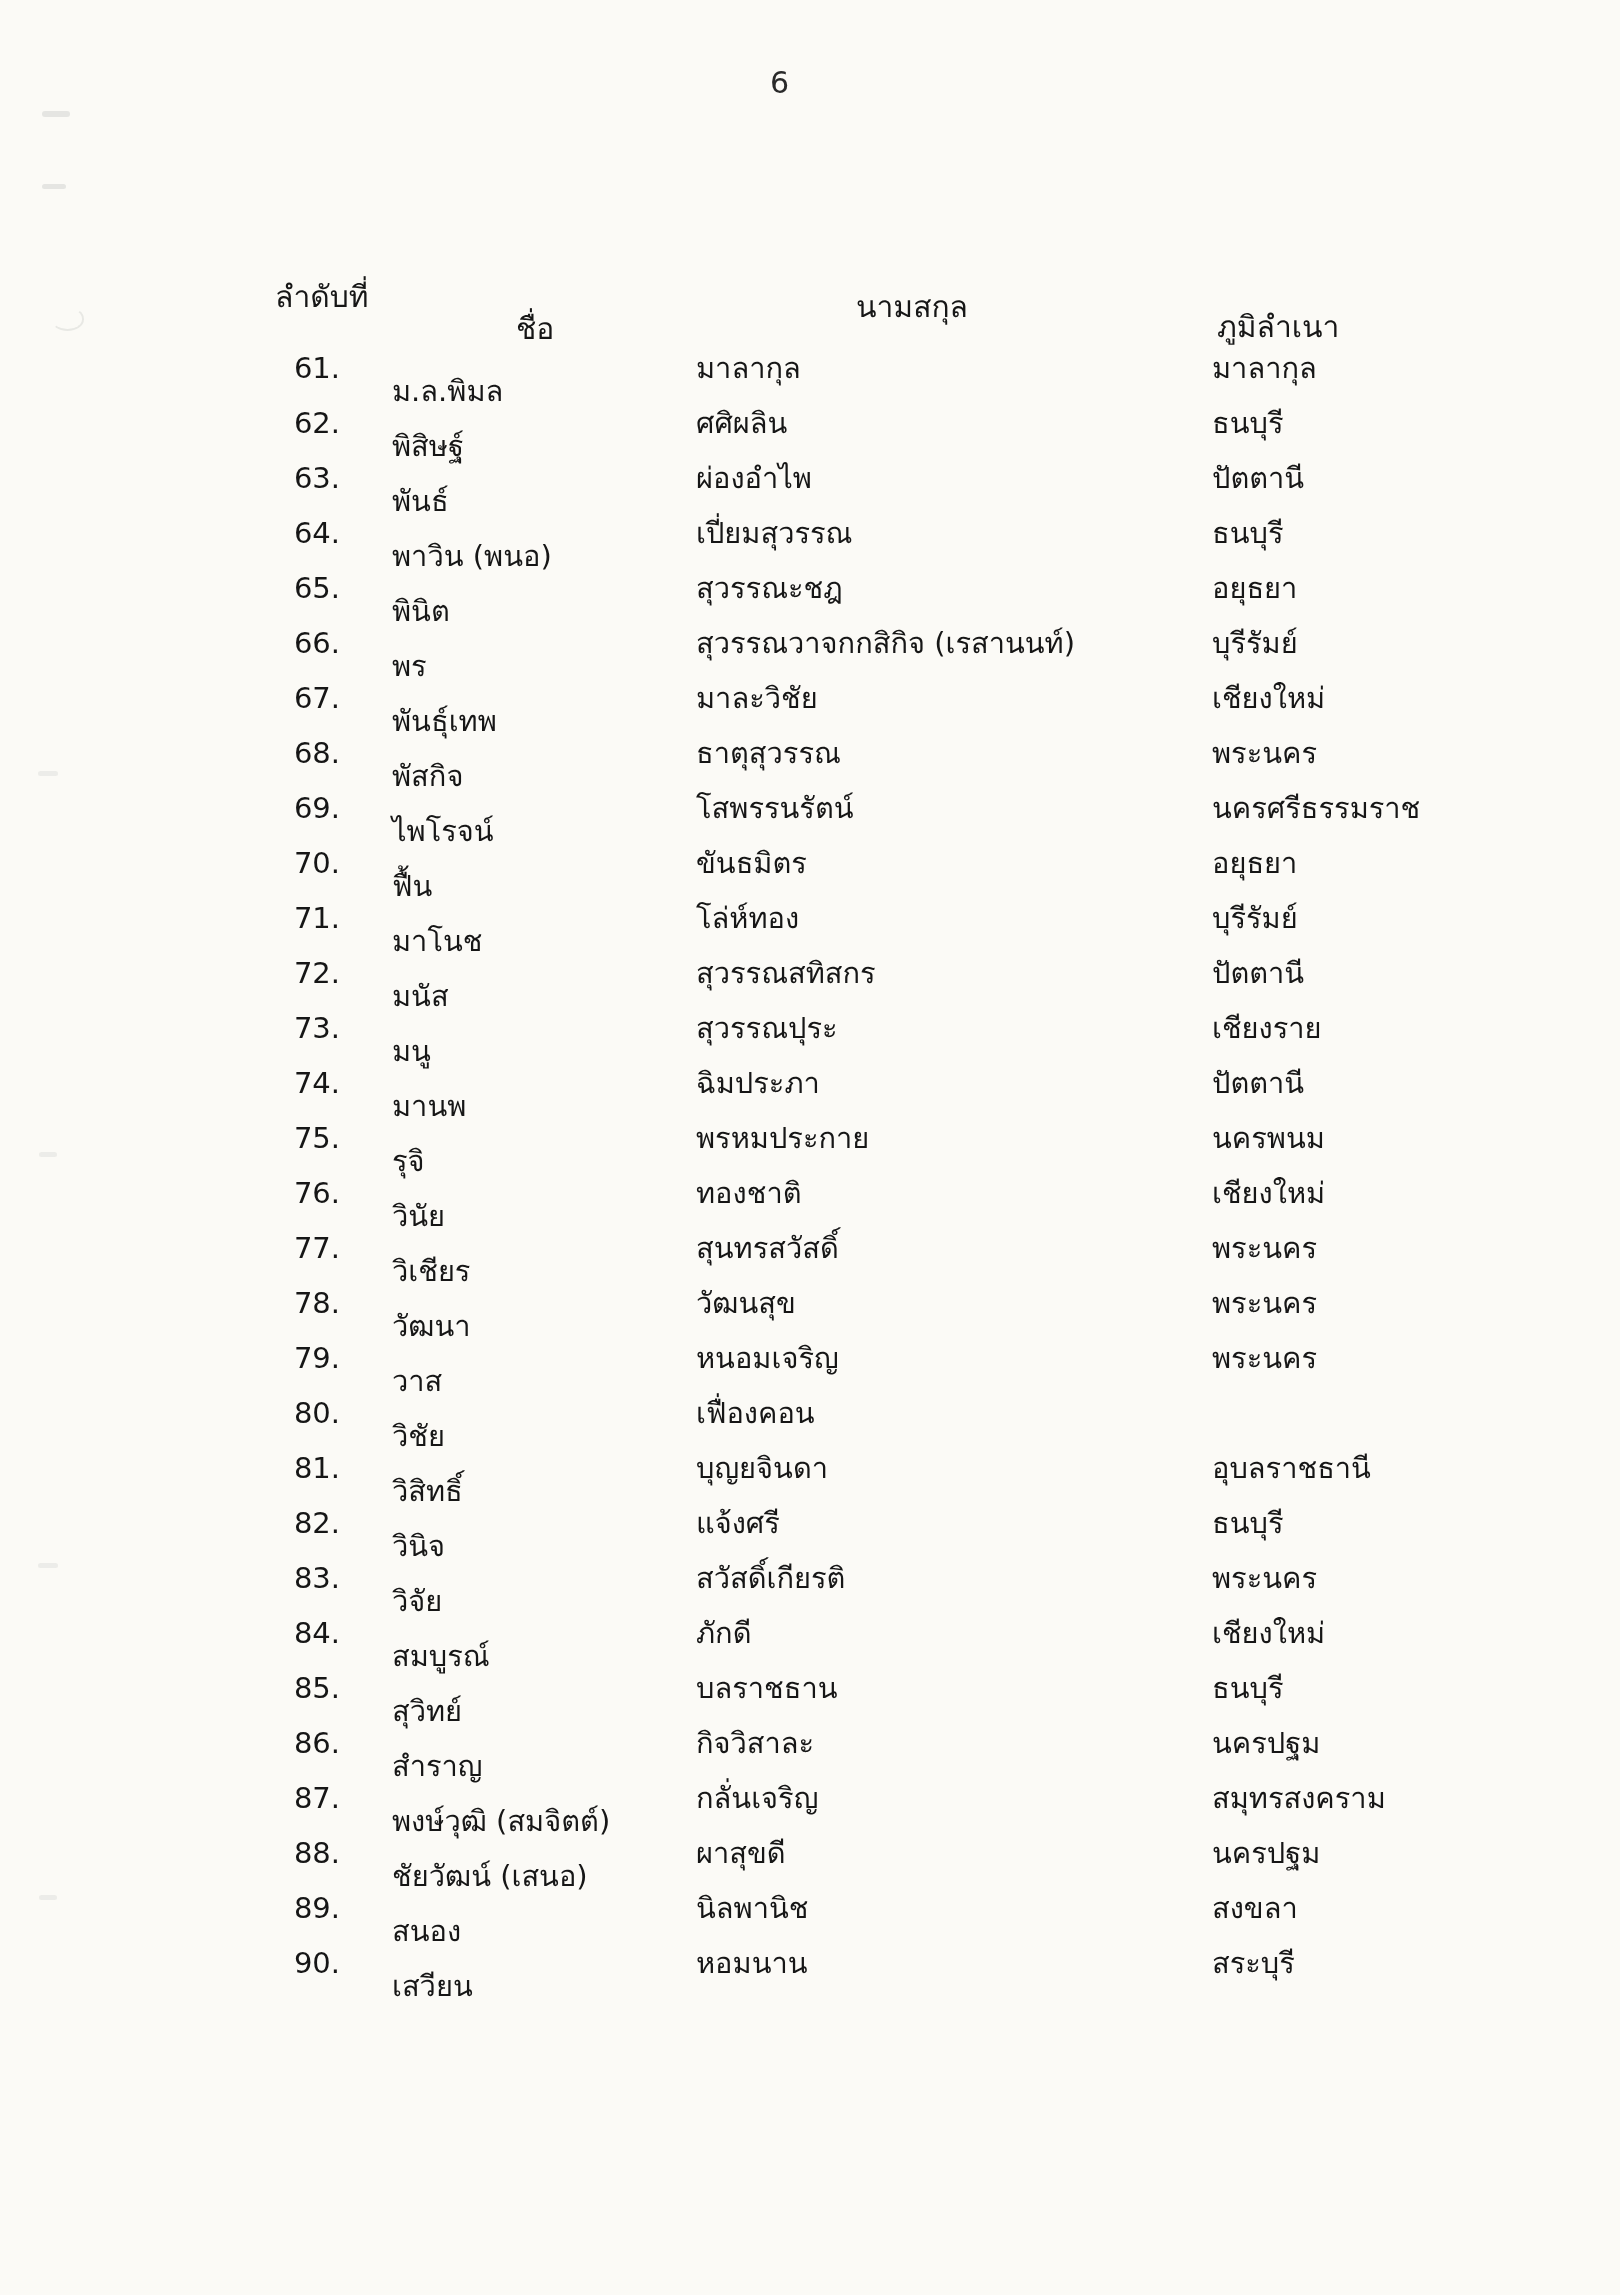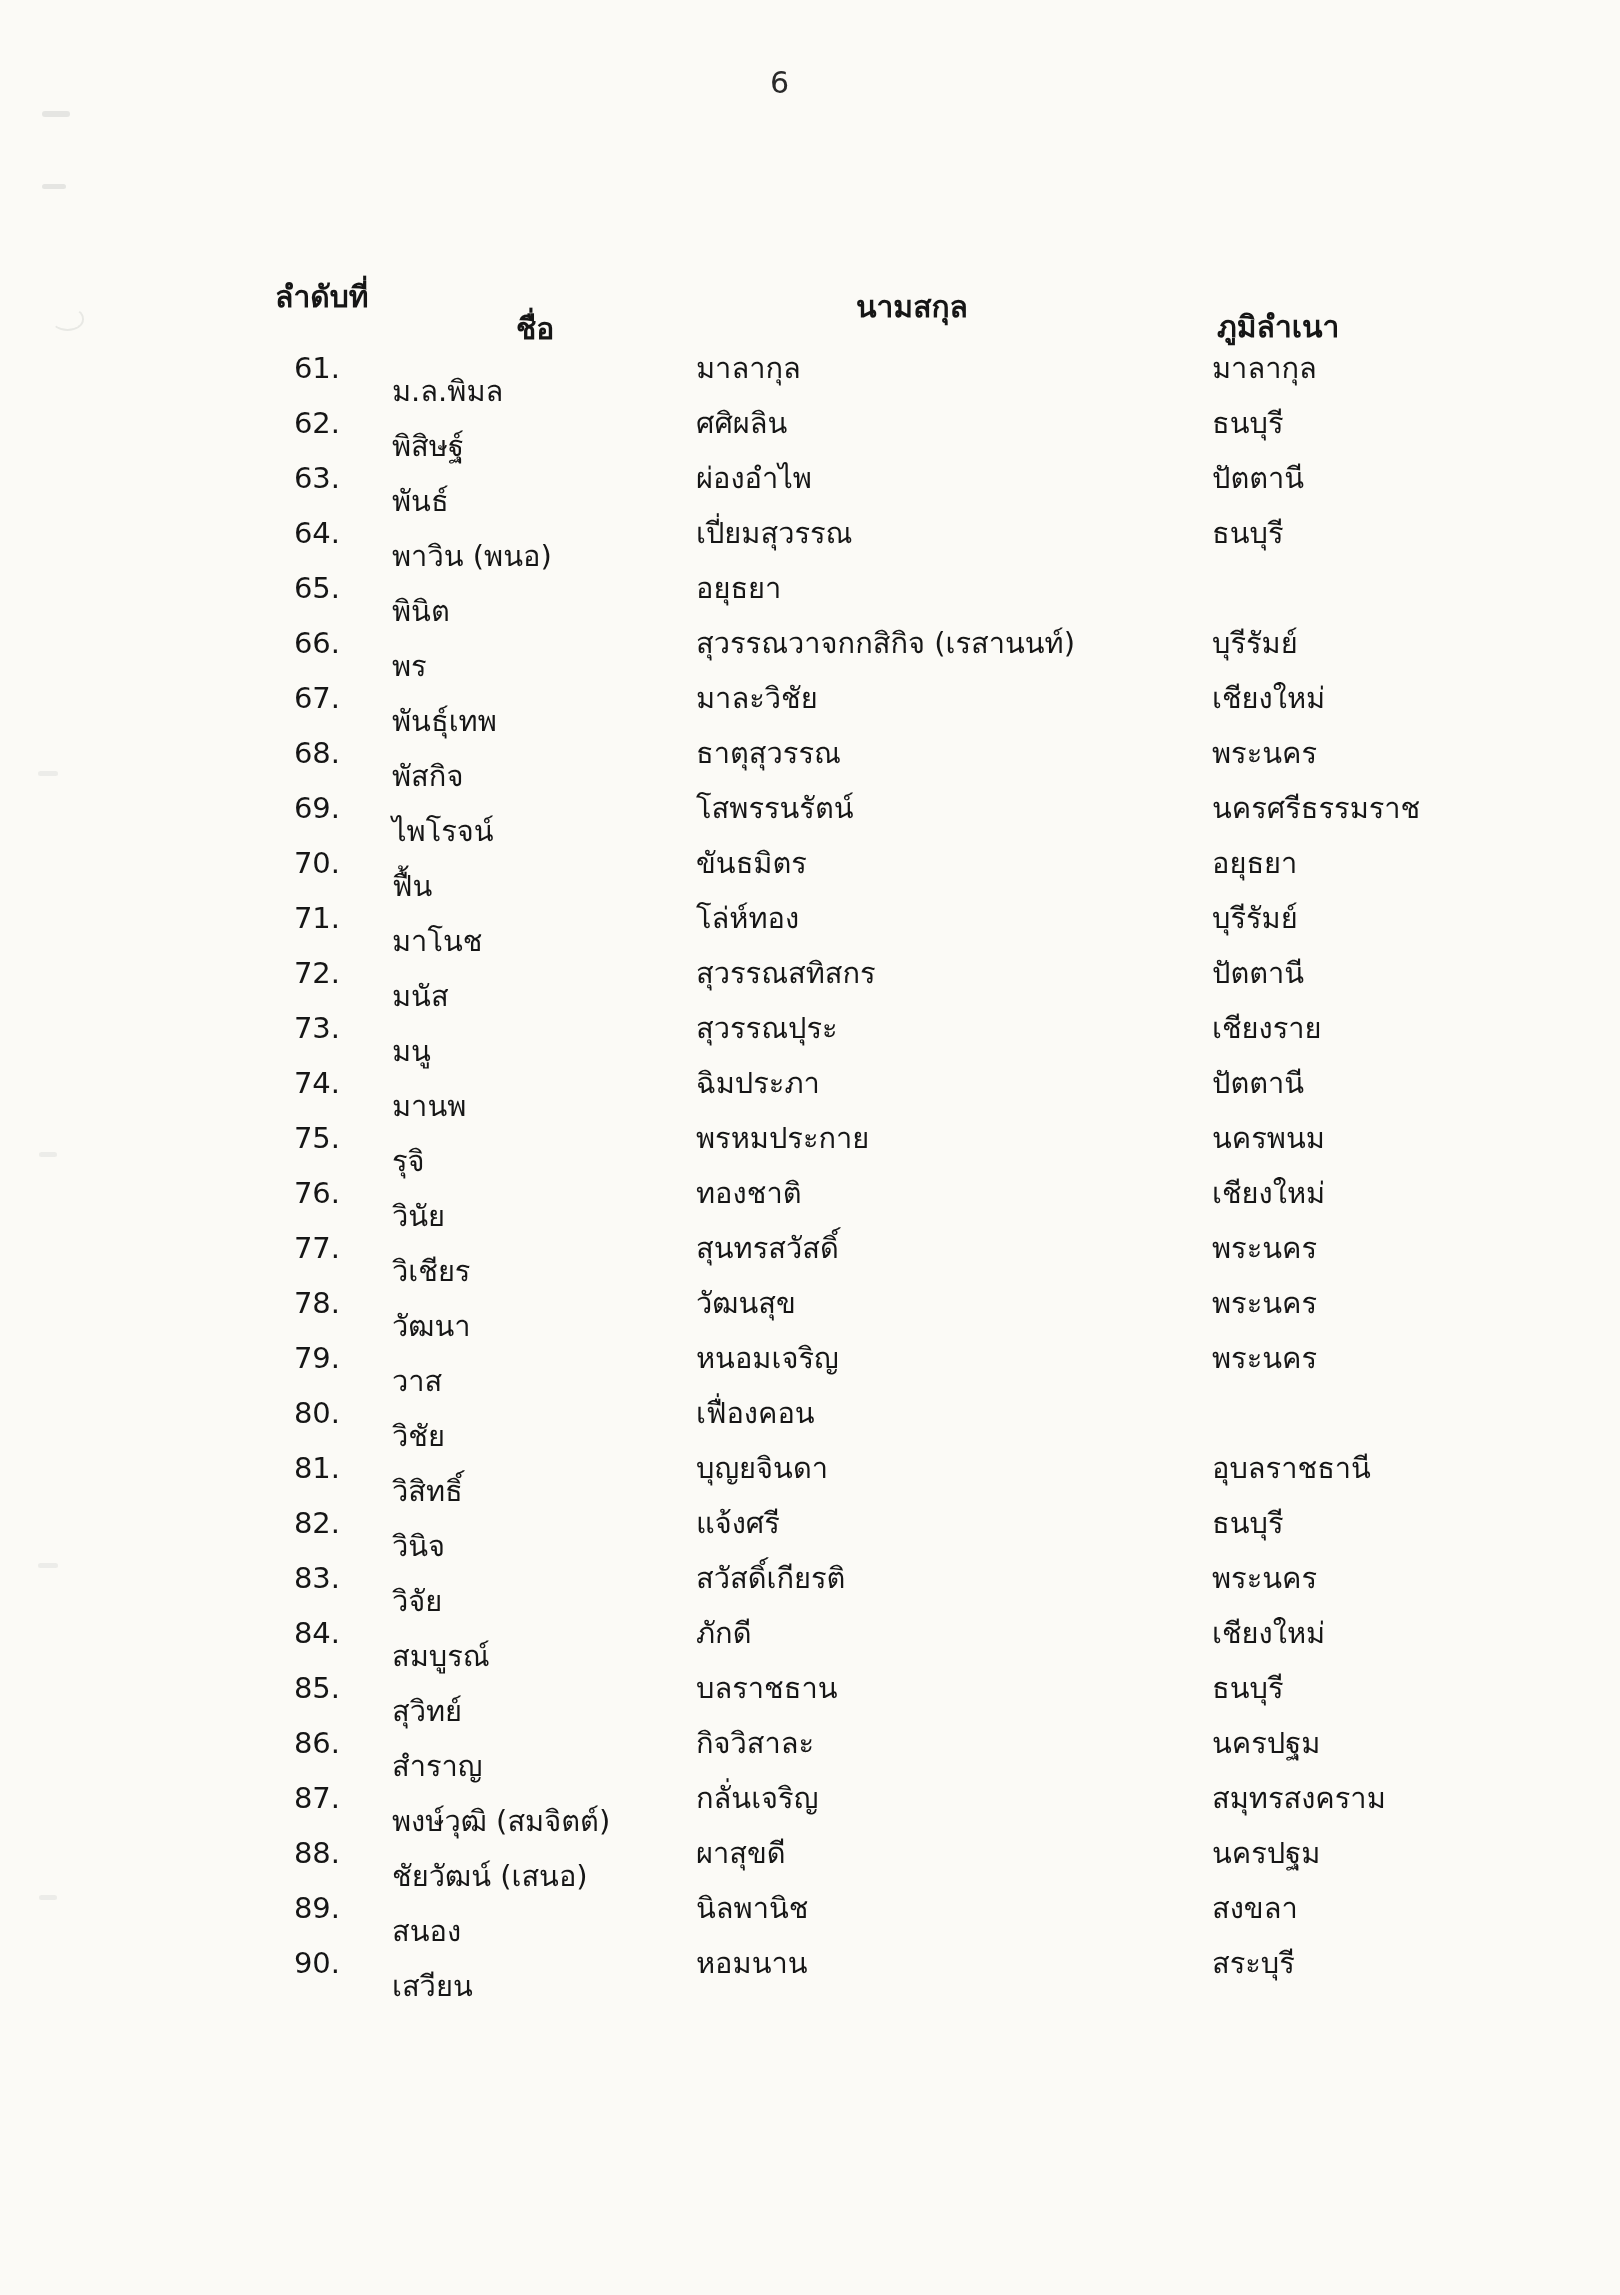--- a/index.html
+++ b/index.html
@@ -26,21 +26,21 @@
     font-size: 30px;
     color: #2a2a2a;
   }
   
   .thead {
     position: absolute;
     top: 273px;
     left: 0;
     width: 100%;
     height: 46px;
-    font-weight: bold;
+    font-weight: normal;
     font-size: 30px;
   }
   .th { position: absolute; top: 0; white-space: nowrap; }
   .th-no       { left: 275px; }
   .th-name     { left: 516px; margin-top: 32px; }
   .th-surname  { left: 856px; margin-top: 10px; }
   .th-hometown { left: 1217px; margin-top: 30px; }
   
   .tbody {
     position: absolute;
@@ -116,20 +116,21 @@
         </div>
         <div class="trow">
           <span class="td td-no">64.</span>
           <span class="td td-name">พาวิน (พนอ)</span>
           <span class="td td-surname">เปี่ยมสุวรรณ</span>
           <span class="td td-hometown">ธนบุรี</span>
         </div>
         <div class="trow">
           <span class="td td-no">65.</span>
           <span class="td td-name">พินิต</span>
+          <span class="td td-surname">สุวรรณะชฎ</span>
           <span class="td td-hometown">อยุธยา</span>
         </div>
         <div class="trow">
           <span class="td td-no">66.</span>
           <span class="td td-name">พร</span>
           <span class="td td-surname">สุวรรณวาจกกสิกิจ (เรสานนท์)</span>
           <span class="td td-hometown">บุรีรัมย์</span>
         </div>
         <div class="trow">
           <span class="td td-no">67.</span>

